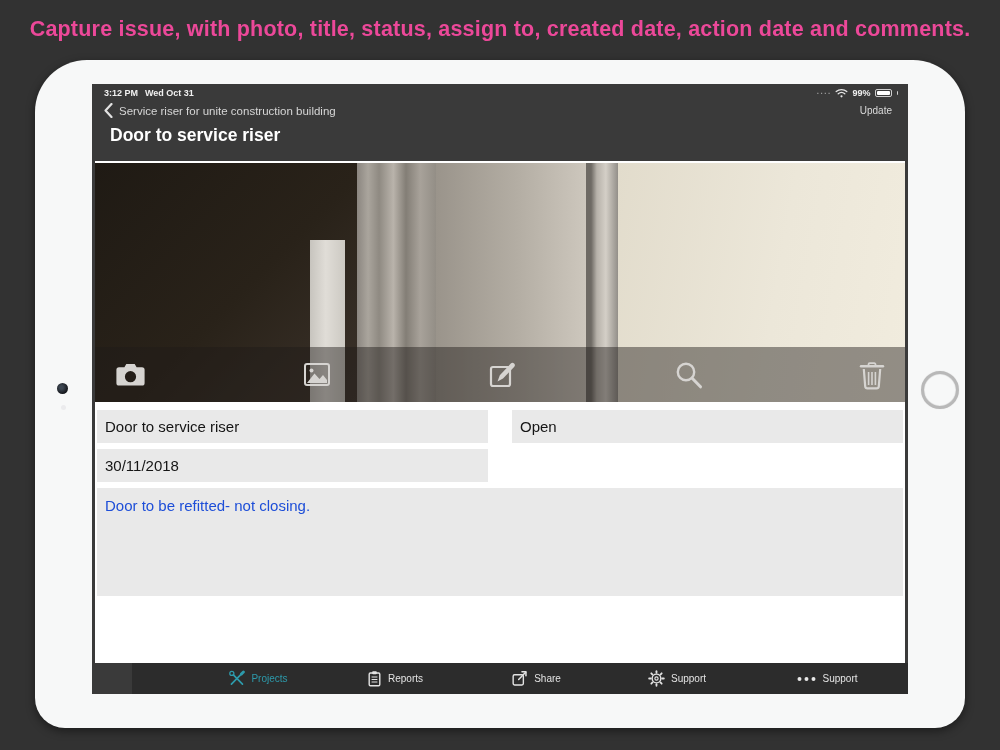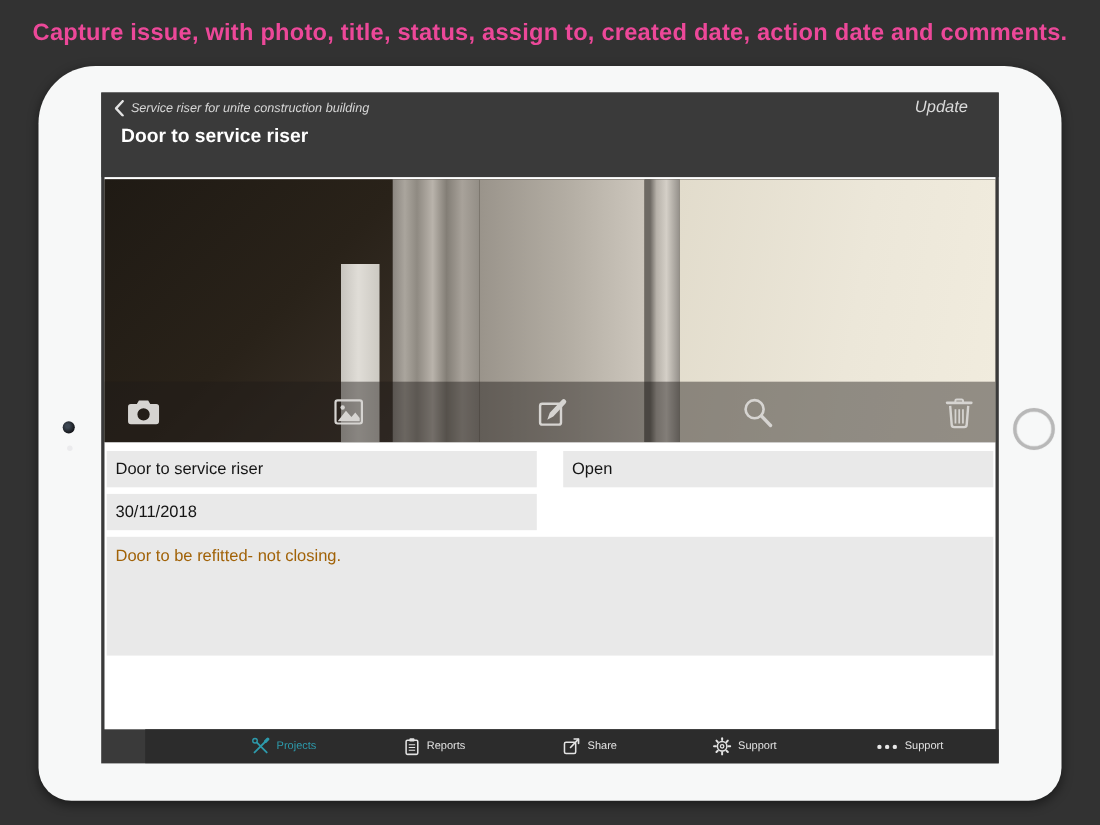--- a/index.html
+++ b/index.html
@@ -60,26 +60,26 @@
     width:17px; height:8px; border:1px solid #cfcfcf; border-radius:2px;
     position:relative; display:inline-block;
   }
   .battery-body::before {
     content:""; position:absolute; left:1px; top:1px; bottom:1px; width:13px;
     background:#ffffff; border-radius:1px;
   }
   .battery-nub { width:1.5px; height:4px; background:#cfcfcf; border-radius:0 1px 1px 0; margin-left:1px; }
 
   .navrow {
-    display:flex; align-items:flex-end; padding:5px 28px 0 12px;font-style:italic;
+    display:flex; align-items:center; padding:5px 16px 0 12px;
   }
   .back-group { display:flex; align-items:center; cursor:default; }
   .back-label { font-size:11.5px; color:#d6d6d6; margin-left:6px; }
   .nav-spacer { flex:1; }
-  .update-btn { font-size:15px; color:#dadada; }
+  .update-btn { font-size:10px; color:#dadada; }
   .apptitle {
     font-size:17.5px; font-weight:bold; color:#ffffff; padding:7px 0 0 18px;
   }
 
   
   .content {
     position:absolute; left:3px; right:3px; top:77px; bottom:31px;
     background:#ffffff;
   }
 
@@ -114,21 +114,21 @@
   .fieldgrid {
     margin:8px 2px 0 2px;
     display:grid; grid-template-columns:1fr 1fr; column-gap:24px; row-gap:6px;
   }
   .field {
     height:33px; background:#e9e9e9; display:flex; align-items:center;
     padding-left:8px; font-size:15px; color:#151515;
   }
   .comment {
     margin:6px 2px 0 2px; height:108px; background:#e9e9e9;
-    font-size:15px; color:#a16207; padding:8px; line-height:1.3;
+    font-size:15px; color:#1d4ed8; padding:8px; line-height:1.3;
   }
 
   
   .tabbar {
     position:absolute; left:0; right:0; bottom:0; height:31px;
     background:#2c2c2c;
     margin-left:40px;
   }
   .tab {
     position:absolute; top:0; height:100%;
@@ -145,20 +145,36 @@
 <div class="banner">Capture issue, with photo, title, status,  assign to, created date, action date and comments.</div>
 
 <div class="ipad"></div>
 <div class="cam-dot"></div>
 <div class="cam-dot2"></div>
 <div class="home-btn"></div>
 
 <div class="screen">
 
   <div class="header">
+    <div class="statusbar">
+      <div class="sb-left">
+        <span>3:12 PM</span><span>Wed Oct 31</span>
+      </div>
+      <div class="sb-right">
+        <span class="sig-dots">∙∙∙∙</span>
+        <svg width="13" height="10" viewBox="0 0 13 10">
+          <path d="M1.2 3.6 a8 8 0 0 1 10.6 0" fill="none" stroke="#e6e6e6" stroke-width="1.3" stroke-linecap="round"></path>
+          <path d="M3.2 5.8 a5 5 0 0 1 6.6 0" fill="none" stroke="#e6e6e6" stroke-width="1.3" stroke-linecap="round"></path>
+          <circle cx="6.5" cy="8.3" r="1.1" fill="#e6e6e6"></circle>
+        </svg>
+        <span>99%</span>
+        <span class="battery-body"></span>
+        <span class="battery-nub"></span>
+      </div>
+    </div>
 
     <div class="navrow">
       <div class="back-group">
         <svg width="9" height="15" viewBox="0 0 9 15">
           <path d="M7.5 1 L1.5 7.5 L7.5 14" fill="none" stroke="#e2e2e2" stroke-width="2.2" stroke-linecap="round" stroke-linejoin="round"></path>
         </svg>
         <span class="back-label">Service riser for unite construction building</span>
       </div>
       <div class="nav-spacer"></div>
       <div class="update-btn">Update</div>

